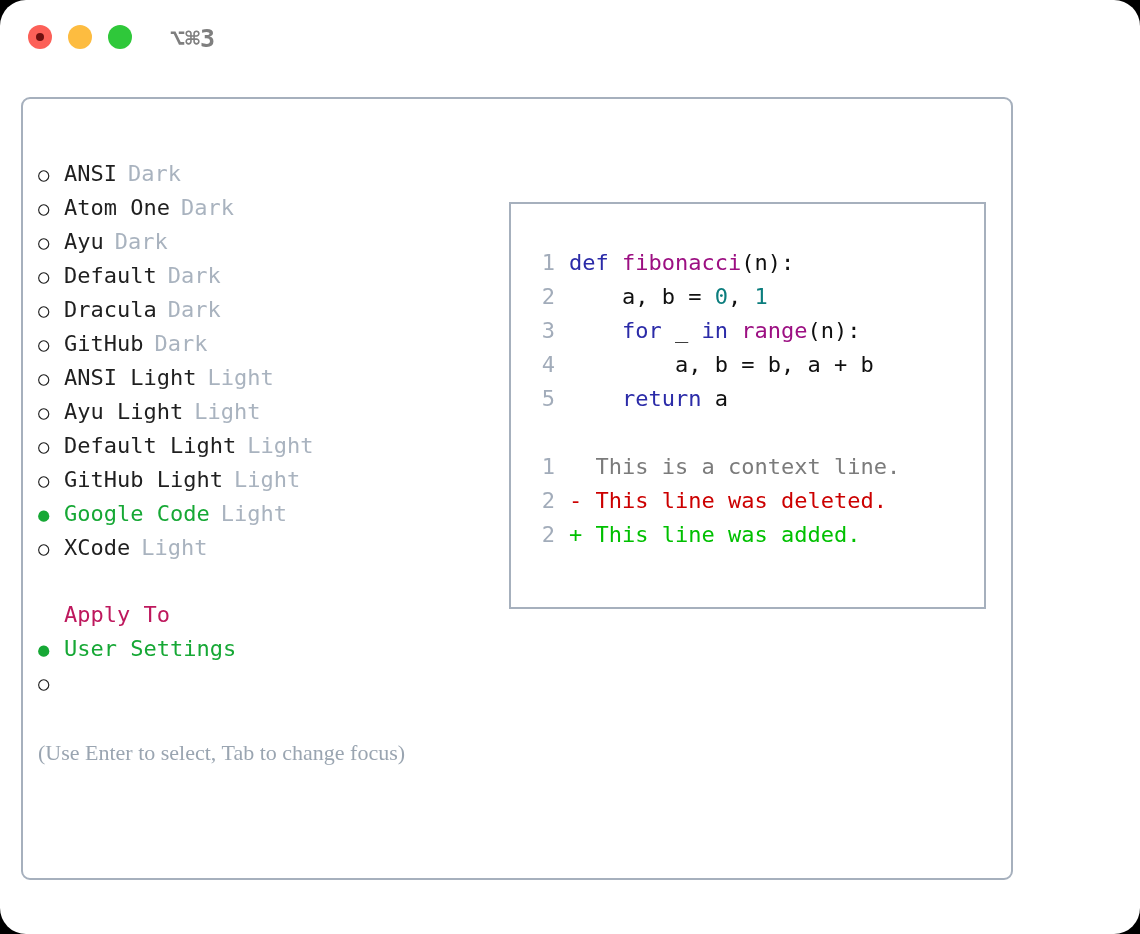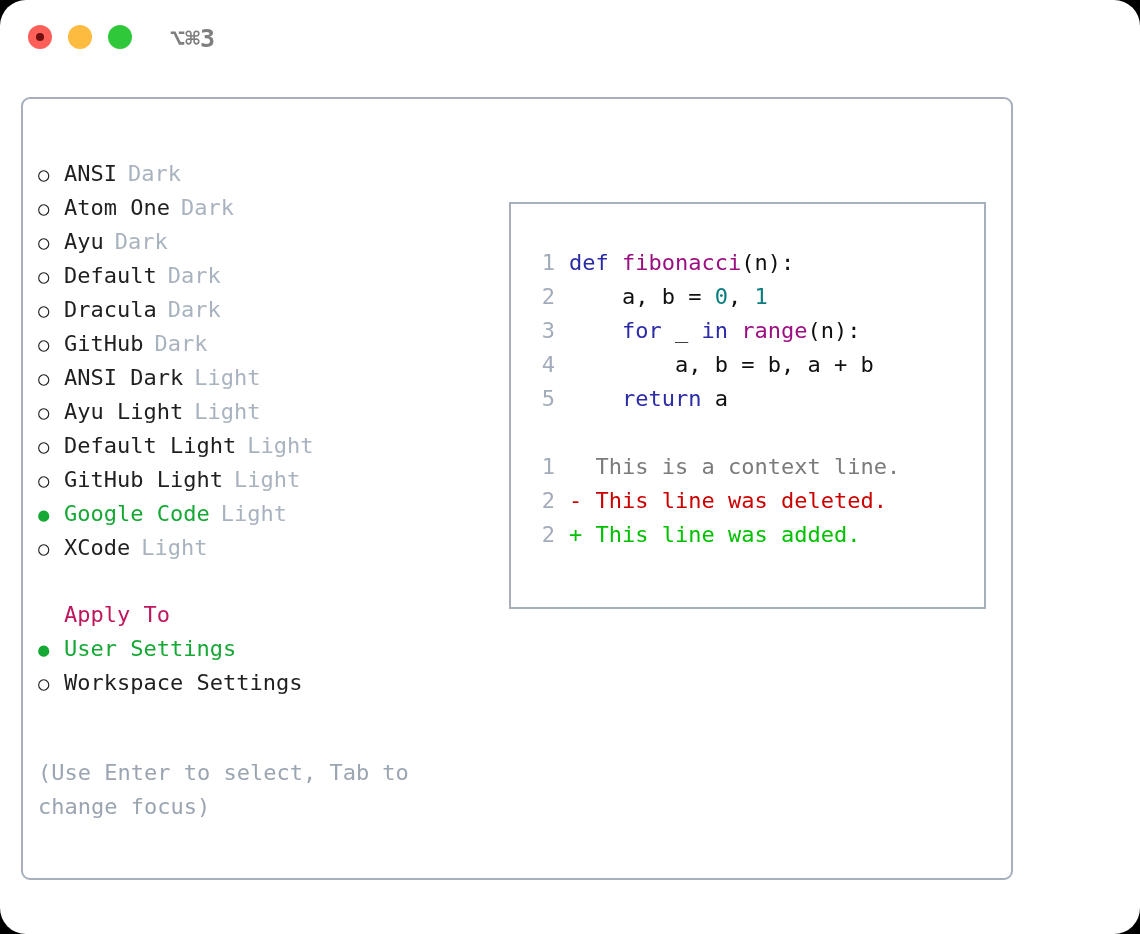--- a/index.html
+++ b/index.html
@@ -121,26 +121,27 @@
     color: #a9b3bf;
     margin-left: 11px;
   }
   .group-label {
     color: #be185d;
   }
 
   #apply-block { margin-top: 33px; }
 
   #hint {
-    margin-top: 56px;
+    margin-top: 36px;
     font-size: 22px;
     line-height: 34px;
     color: #9aa5b1;
     width: 420px;
     white-space: pre-wrap;
+    font-family: Liberation Serif, serif;
   }
 
   
   #preview-box {
     position: absolute;
     left: 509px;
     top: 202px;
     width: 477px;
     height: 407px;
     border: 2px solid #a6b0bd;
@@ -191,36 +192,36 @@
   <div id="panel"></div>
 
   <div id="left-col">
     <div class="list" id="theme-list">
         <div class="row"><span class="bullet">○</span><span class="row-label">ANSI</span><span class="row-badge">Dark</span></div>
         <div class="row"><span class="bullet">○</span><span class="row-label">Atom One</span><span class="row-badge">Dark</span></div>
         <div class="row"><span class="bullet">○</span><span class="row-label">Ayu</span><span class="row-badge">Dark</span></div>
         <div class="row"><span class="bullet">○</span><span class="row-label">Default</span><span class="row-badge">Dark</span></div>
         <div class="row"><span class="bullet">○</span><span class="row-label">Dracula</span><span class="row-badge">Dark</span></div>
         <div class="row"><span class="bullet">○</span><span class="row-label">GitHub</span><span class="row-badge">Dark</span></div>
-        <div class="row"><span class="bullet">○</span><span class="row-label">ANSI Dark</span><span class="row-badge">Light</span></div>
+        <div class="row"><span class="bullet">○</span><span class="row-label">ANSI Light</span><span class="row-badge">Light</span></div>
         <div class="row"><span class="bullet">○</span><span class="row-label">Ayu Light</span><span class="row-badge">Light</span></div>
         <div class="row"><span class="bullet">○</span><span class="row-label">Default Light</span><span class="row-badge">Light</span></div>
         <div class="row"><span class="bullet">○</span><span class="row-label">GitHub Light</span><span class="row-badge">Light</span></div>
         <div class="row selected"><span class="bullet sel">●</span><span class="row-label">Google Code</span><span class="row-badge">Light</span></div>
         <div class="row"><span class="bullet">○</span><span class="row-label">XCode</span><span class="row-badge">Light</span></div>
       </div>
 
     <div id="apply-block">
       <div class="row">
         <span class="bullet blank"> </span>
         <span class="group-label">Apply To</span>
       </div>
       <div id="apply-list">
           <div class="row selected"><span class="bullet sel">●</span><span class="row-label">User Settings</span></div>
-          <div class="row"><span class="bullet">○</span><span class="row-label">Workspace Settings</span></div>
+          <div class="row"><span class="bullet">○</span></div>
         </div>
     </div>
 
     <div id="hint">(Use Enter to select, Tab to change focus)</div>
   </div>
 
 
   <div id="preview-box">
     <div id="code"><div class="cline"><span class="ln">1</span><span class="ctext"><span class="tok-kw">def</span><span class="tok-plain"> </span><span class="tok-fn">fibonacci</span><span class="tok-plain">(n):</span></span></div><div class="cline"><span class="ln">2</span><span class="ctext"><span class="tok-plain">    a, b = </span><span class="tok-num">0</span><span class="tok-plain">, </span><span class="tok-num">1</span></span></div><div class="cline"><span class="ln">3</span><span class="ctext"><span class="tok-plain">    </span><span class="tok-kw">for</span><span class="tok-plain"> _ </span><span class="tok-kw">in</span><span class="tok-plain"> </span><span class="tok-fn">range</span><span class="tok-plain">(n):</span></span></div><div class="cline"><span class="ln">4</span><span class="ctext"><span class="tok-plain">        a, b = b, a + b</span></span></div><div class="cline"><span class="ln">5</span><span class="ctext"><span class="tok-plain">    </span><span class="tok-kw">return</span><span class="tok-plain"> a</span></span></div><div class="spacer"></div><div class="cline"><span class="ln">1</span><span class="ctext diff-ctx">  This is a context line.</span></div><div class="cline"><span class="ln">2</span><span class="ctext diff-del">- This line was deleted.</span></div><div class="cline"><span class="ln">2</span><span class="ctext diff-add">+ This line was added.</span></div></div>
   </div>

